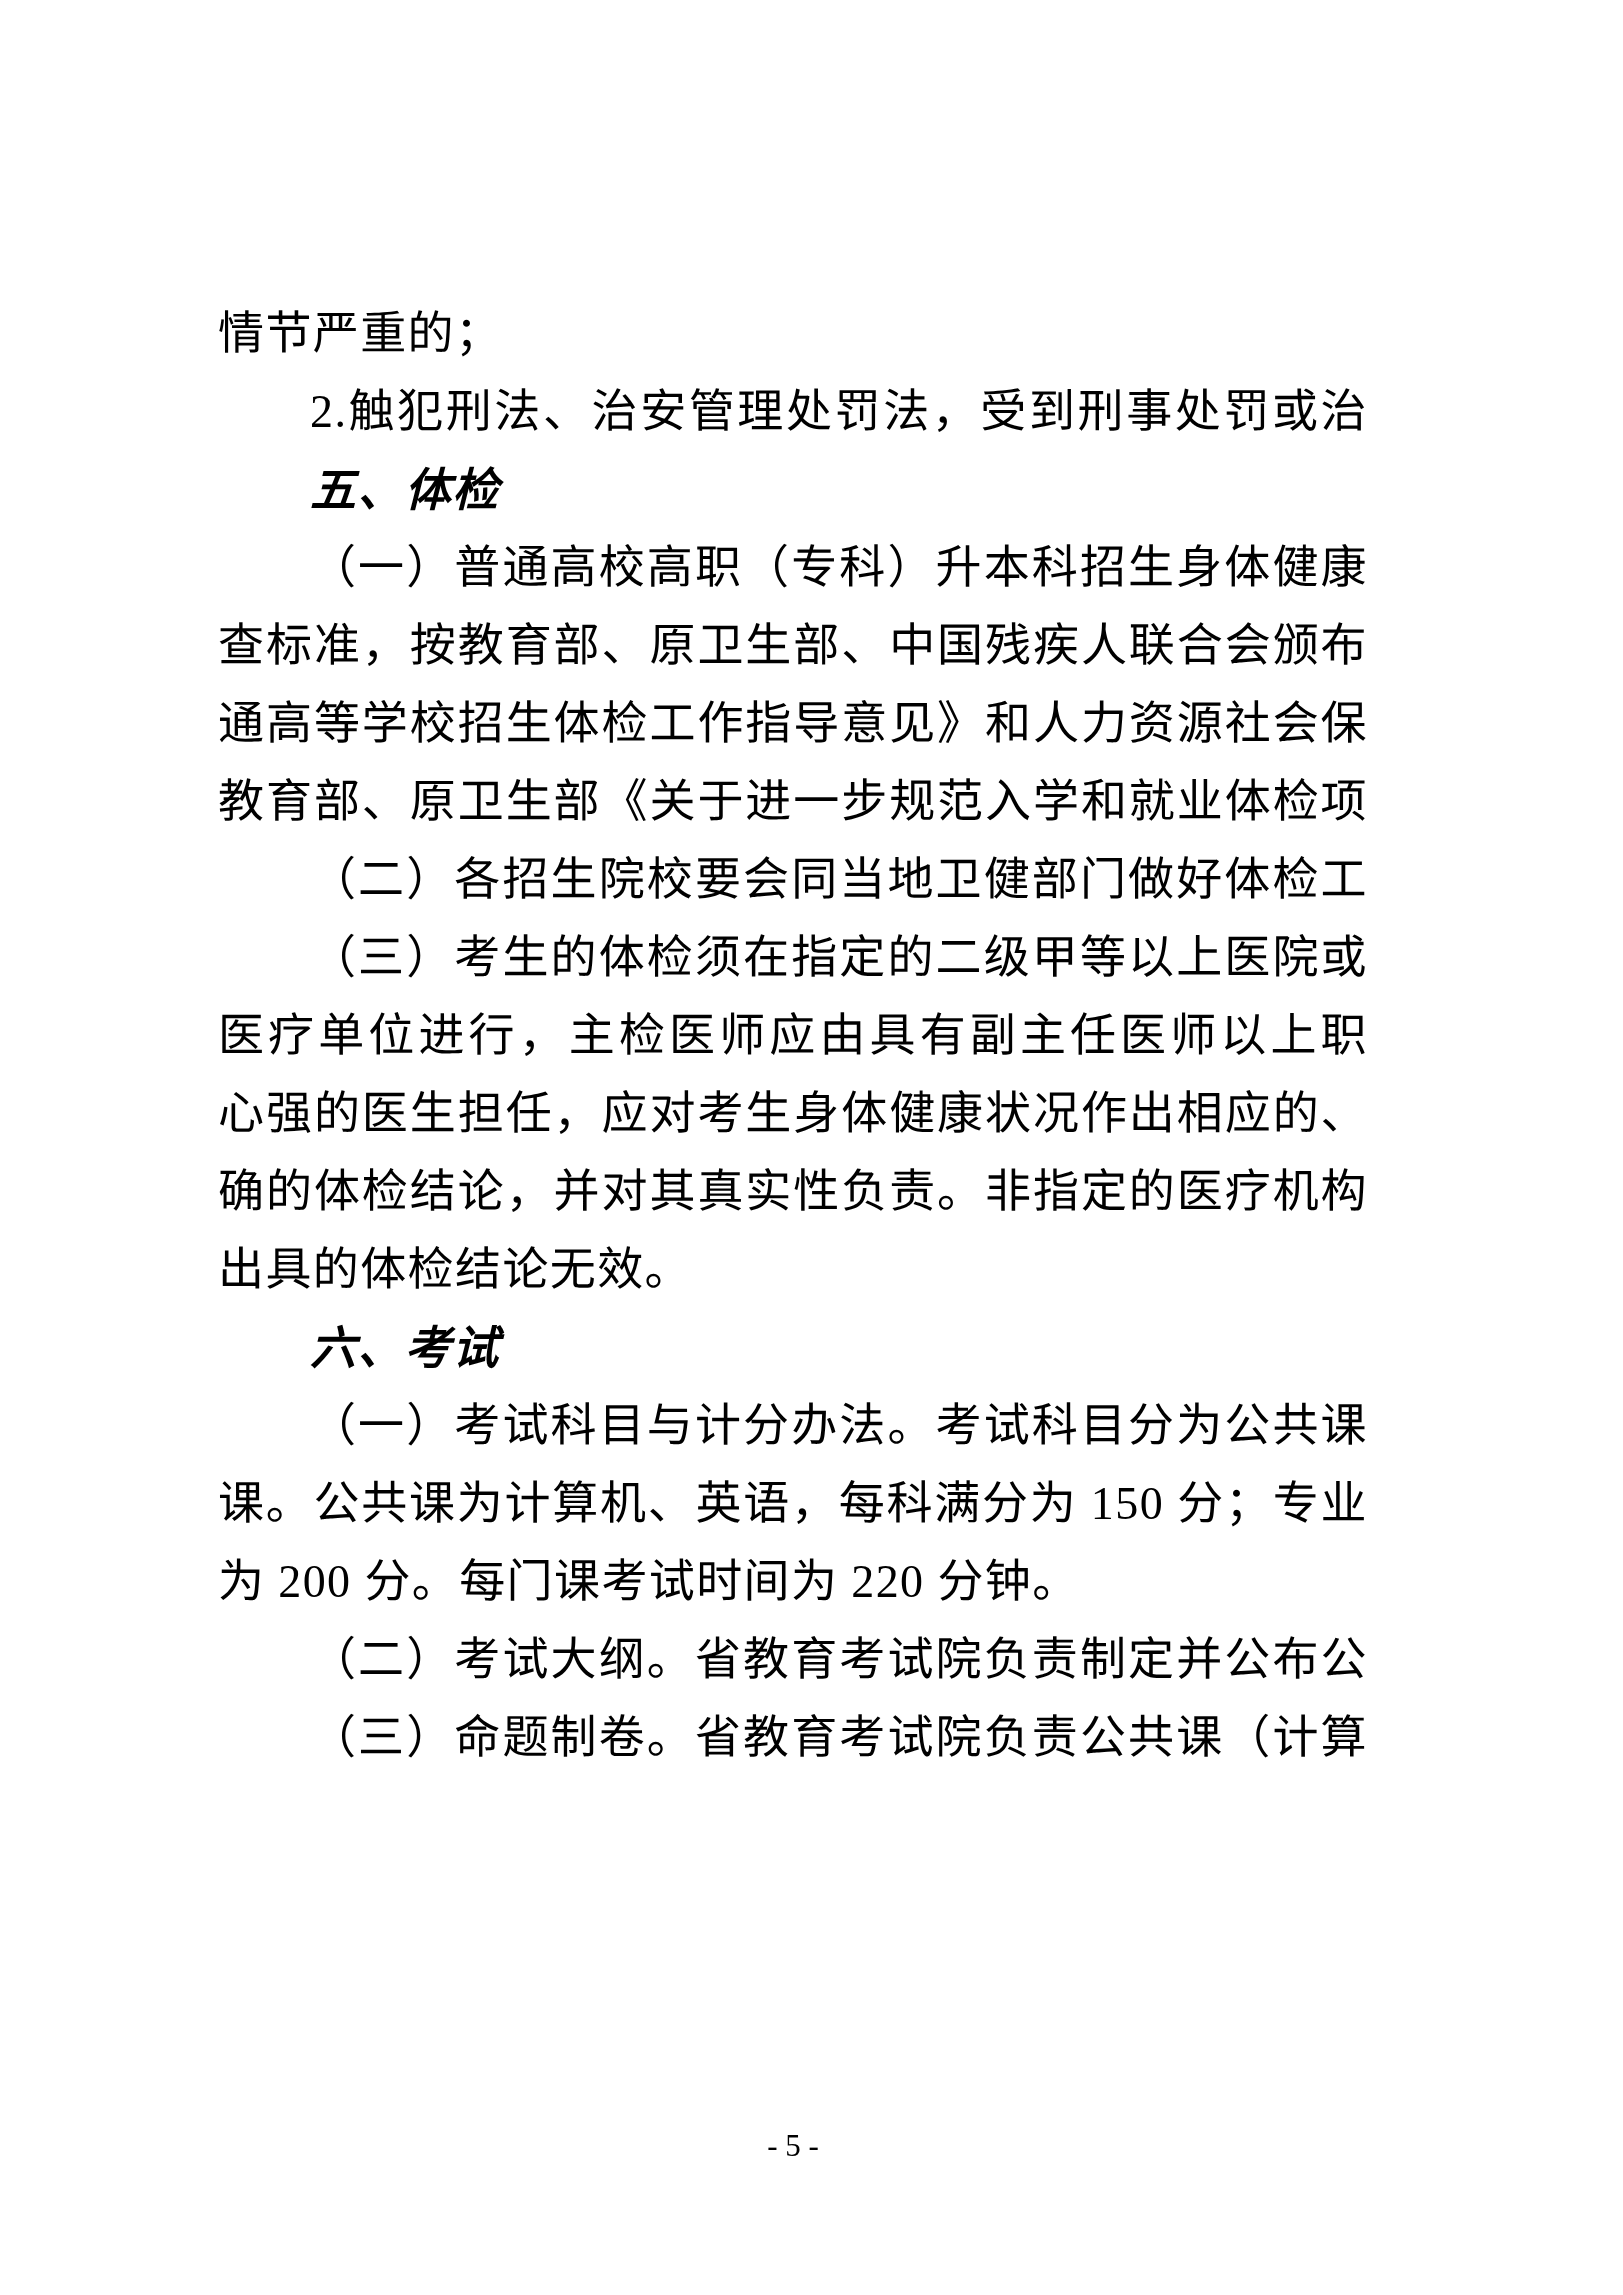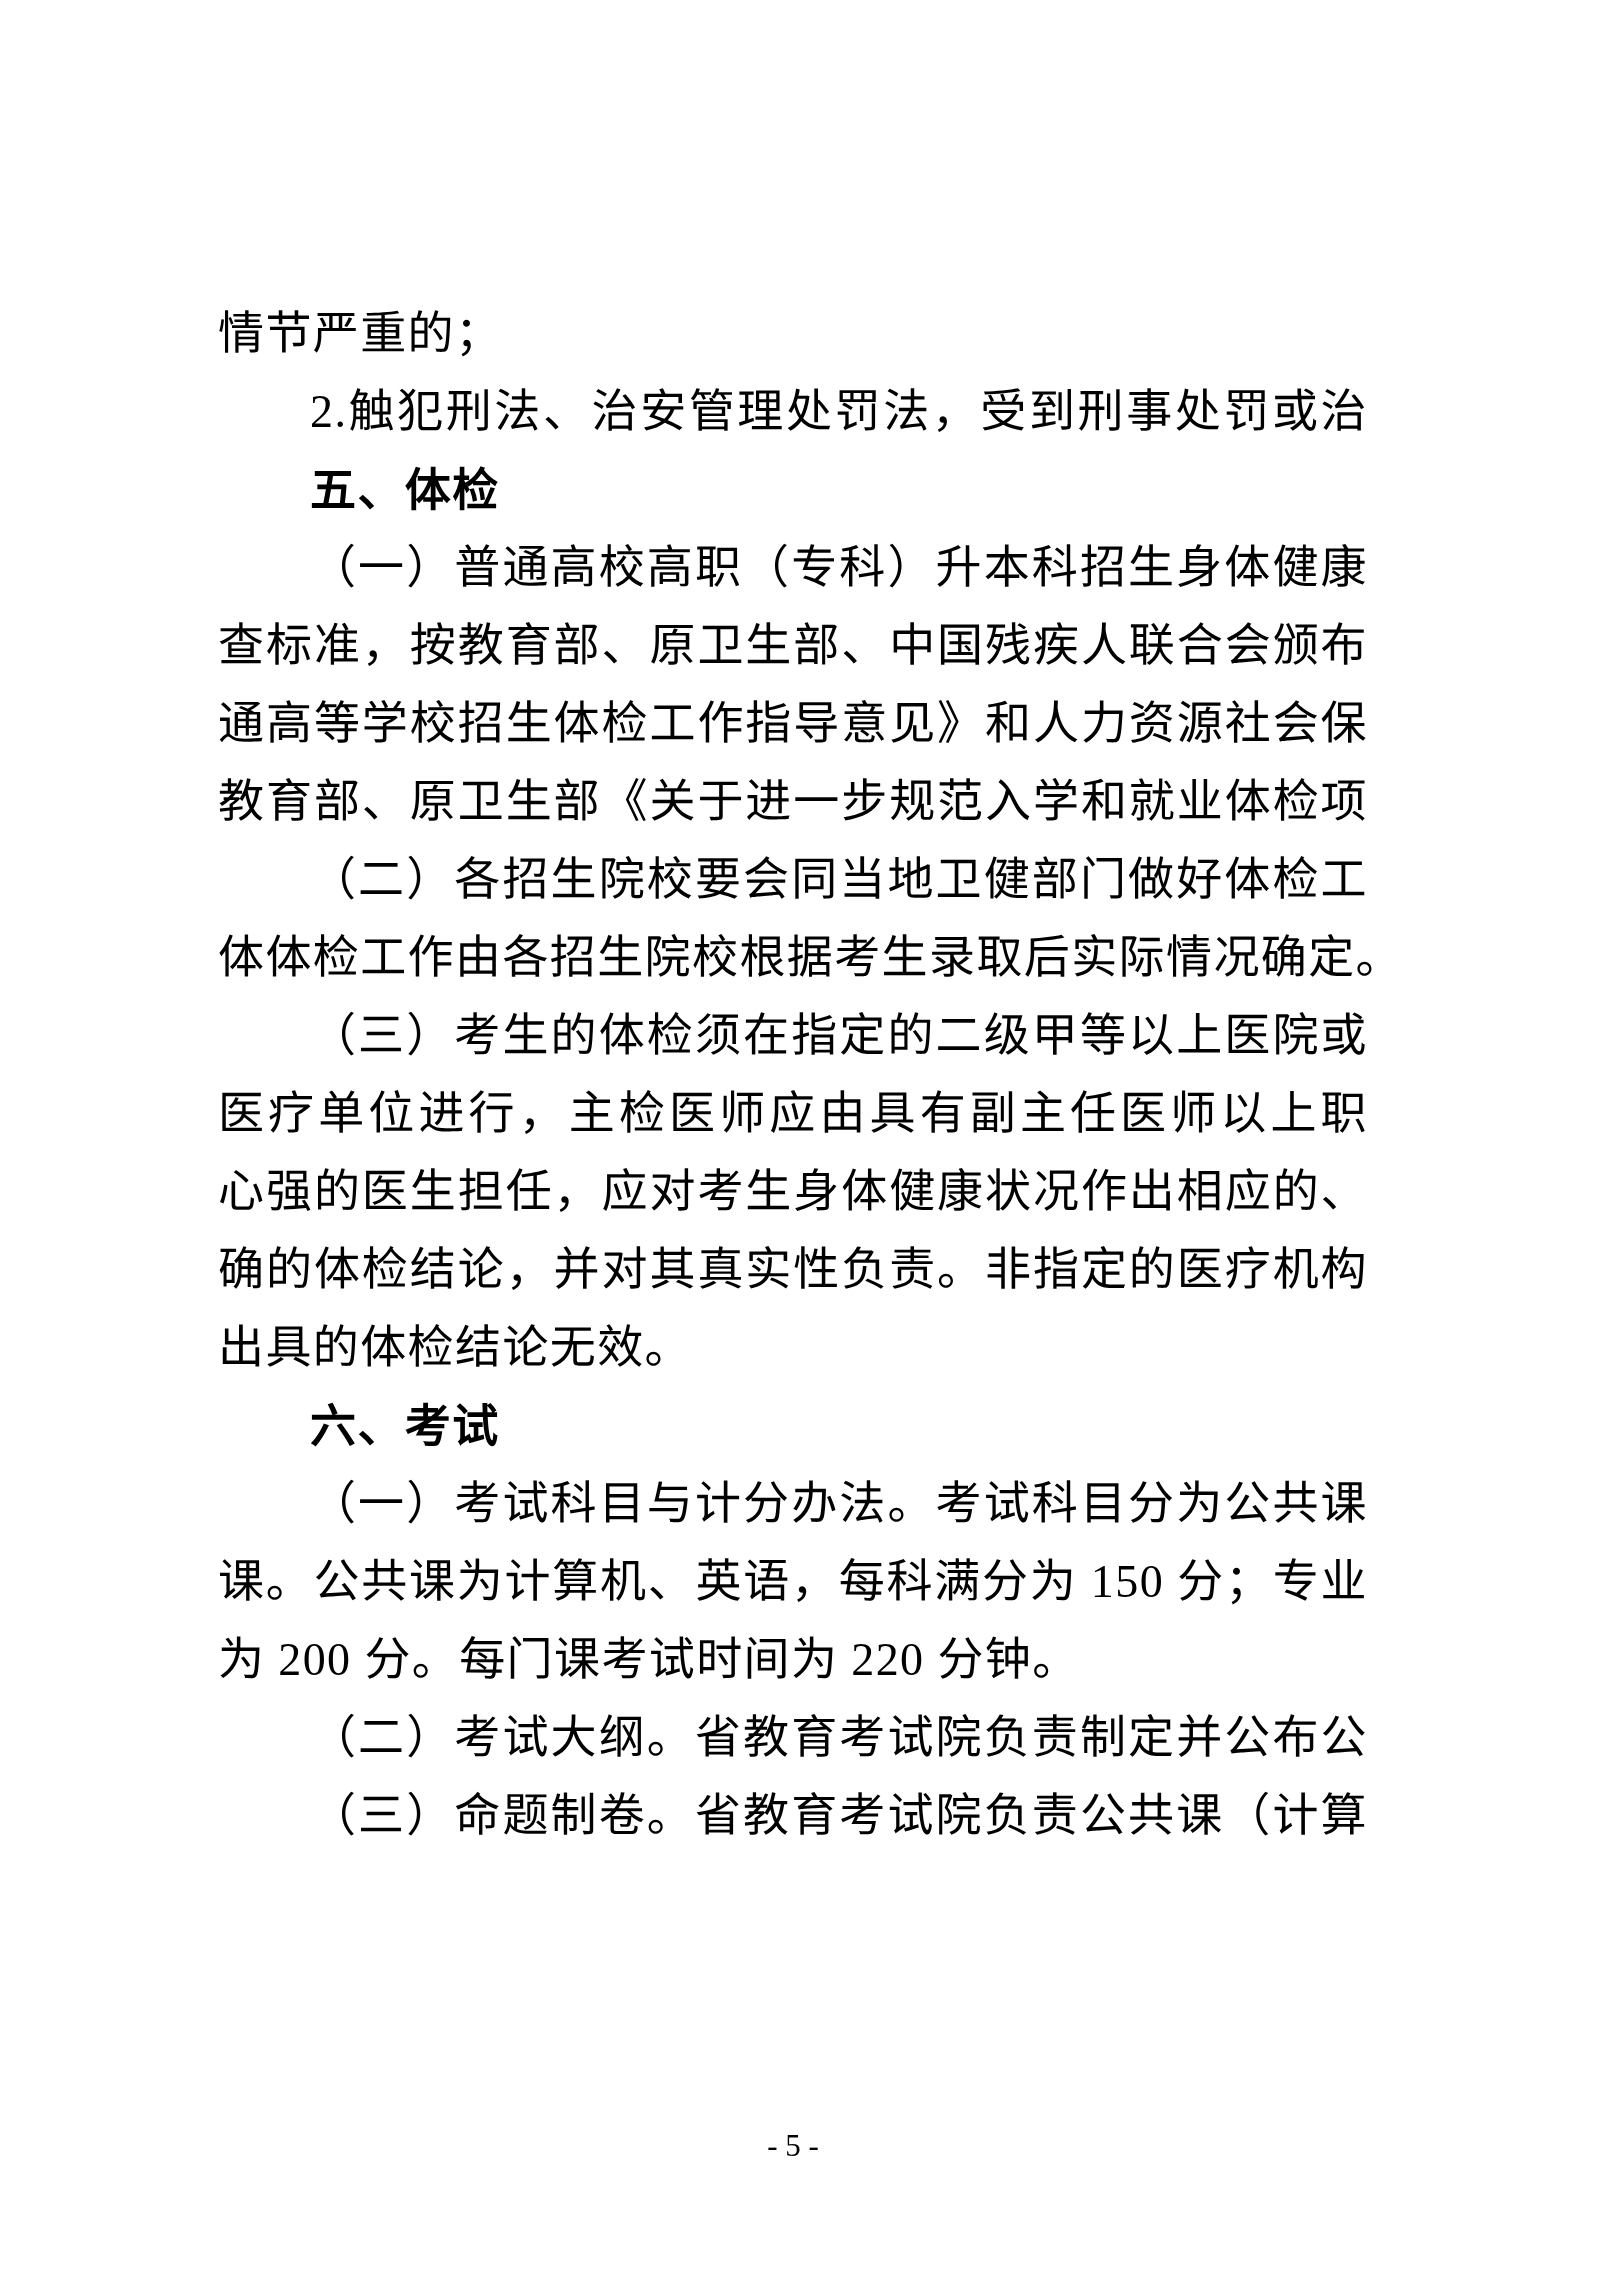--- a/index.html
+++ b/index.html
@@ -37,20 +37,21 @@
     text-align-last: justify;
     text-justify: inter-ideograph;
     overflow: hidden;
   }
   .line.indent {
     text-indent: 2em;
   }
   .line.heading {
     font-family: "Liberation Sans", "DejaVu Sans", sans-serif;
     font-weight: 700;
+    font-style: italic;
   }
   .page-footer {
     position: absolute;
     left: 0;
     right: 0;
     top: 2122px;
     height: 48px;
     line-height: 48px;
     text-align: center;
     font-family: "Liberation Serif", "DejaVu Serif", serif;
@@ -64,21 +65,20 @@
 <div class="page">
   <main class="content">
     <p class="line">情节严重的；</p>
     <p class="line indent fill">2.触犯刑法、治安管理处罚法，受到刑事处罚或治安管理</p>
     <p class="line indent heading">五、体检</p>
     <p class="line indent fill">（一）普通高校高职（专科）升本科招生身体健康状况检</p>
     <p class="line fill">查标准，按教育部、原卫生部、中国残疾人联合会颁布的《普</p>
     <p class="line fill">通高等学校招生体检工作指导意见》和人力资源社会保障部、</p>
     <p class="line fill">教育部、原卫生部《关于进一步规范入学和就业体检项目维护</p>
     <p class="line indent fill">（二）各招生院校要会同当地卫健部门做好体检工作。具</p>
-    <p class="line">体体检工作由各招生院校根据考生录取后实际情况确定。</p>
     <p class="line indent fill">（三）考生的体检须在指定的二级甲等以上医院或相应的</p>
     <p class="line fill">医疗单位进行，主检医师应由具有副主任医师以上职称、责任</p>
     <p class="line fill">心强的医生担任，应对考生身体健康状况作出相应的、规范准</p>
     <p class="line fill">确的体检结论，并对其真实性负责。非指定的医疗机构为考生</p>
     <p class="line">出具的体检结论无效。</p>
     <p class="line indent heading">六、考试</p>
     <p class="line indent fill">（一）考试科目与计分办法。考试科目分为公共课和专业</p>
     <p class="line fill">课。公共课为计算机、英语，每科满分为 150 分；专业课满分</p>
     <p class="line">为 200 分。每门课考试时间为 220 分钟。</p>
     <p class="line indent fill">（二）考试大纲。省教育考试院负责制定并公布公共课考</p>

